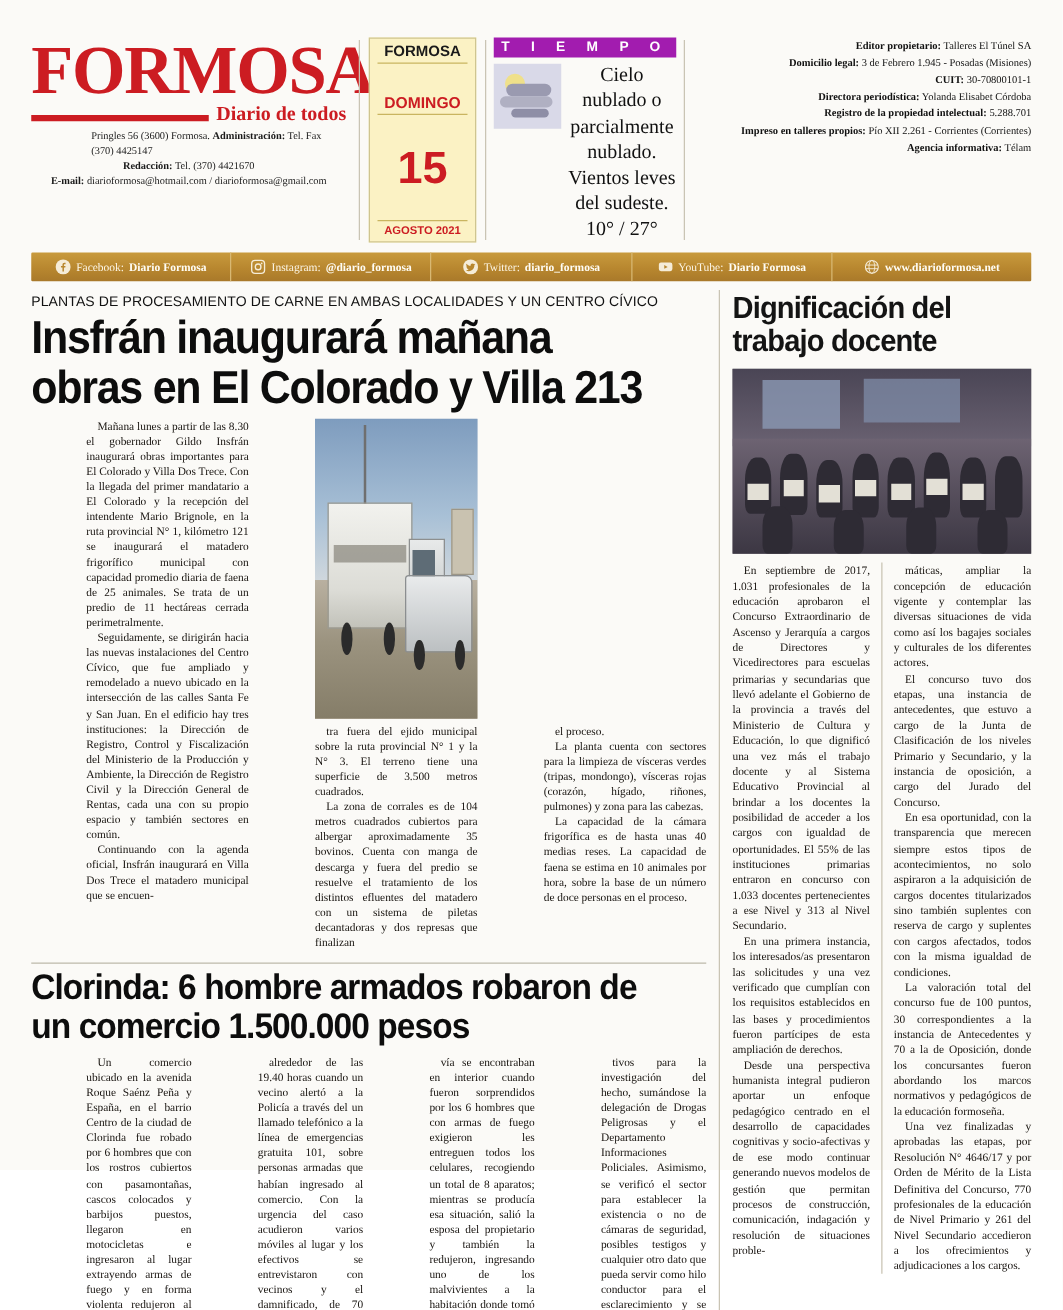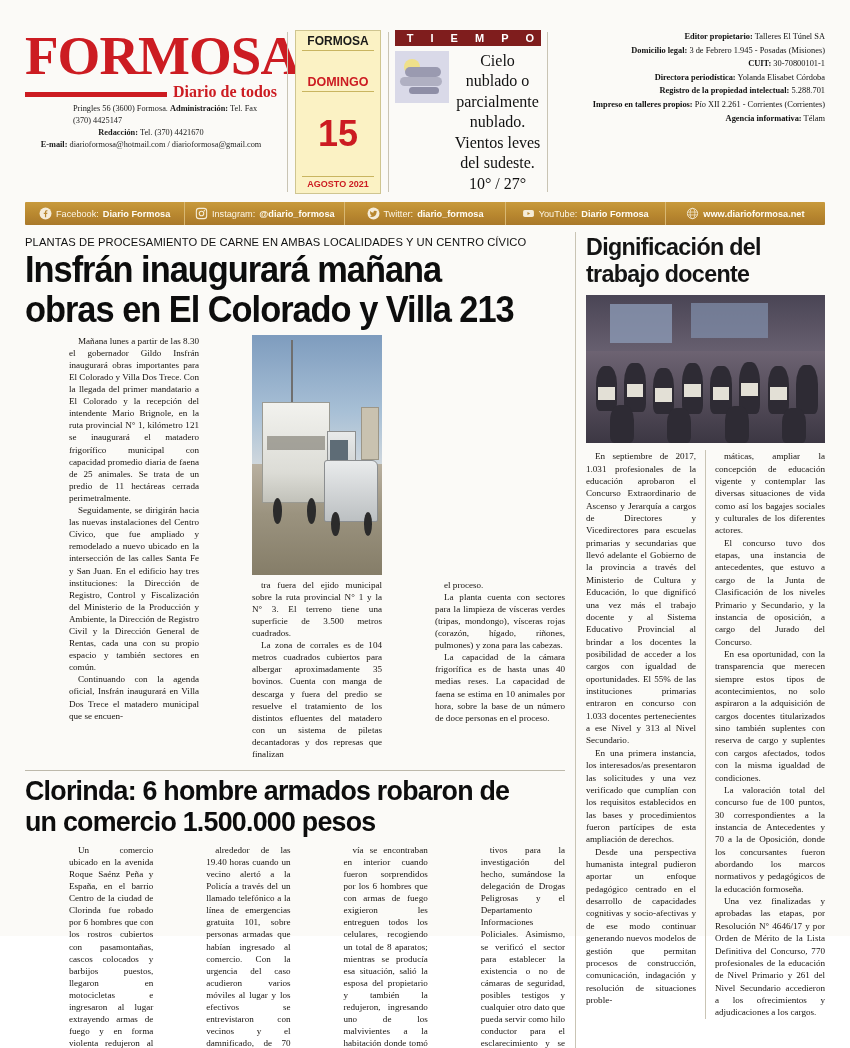--- a/index.html
+++ b/index.html
@@ -90,24 +90,24 @@
     line-height: 1; padding: 2px 0 3px 0;
   }
   .d-year {
     font-family: "Liberation Sans", sans-serif;
     font-weight: bold; font-size: 9px; color: #cc1c22;
     border-top: 1px solid #c9b560; padding-top: 2px; margin: 0 6px;
   }
 
   .mh-weather { width: 158px; flex: none; padding: 0 6px; }
   .w-title {
-    background: #7f1d1d; color: #fff;
+    background: #a21caf; color: #fff;
     font-family: "Liberation Sans", sans-serif;
     font-weight: bold; font-size: 11px;
-    letter-spacing: 7px; text-align: right;
+    letter-spacing: 7px; text-align: left;
     padding: 2px 0 2px 6px; margin-bottom: 5px;
   }
   .w-body { display: flex; align-items: flex-start; gap: 5px; }
   .w-icon {
     width: 54px; height: 52px; flex: none;
     background: #d9d9e8;
     position: relative; overflow: hidden;
   }
   .w-icon .sun { position:absolute; width:16px; height:16px; border-radius:50%;
     background:#efe08a; top:8px; left:9px; }
@@ -132,21 +132,21 @@
   .socialbar {
     margin: 4px 25px 0 25px;
     height: 23px;
     background: linear-gradient(180deg,#c89a3d 0%, #b8872f 55%, #a9792a 100%);
     display: flex; align-items: stretch;
     border-radius: 1px;
   }
   .s-item {
     flex: 1; display: flex; align-items: center; justify-content: center;
     gap: 4px; color: #fdf6e6;
-    font-family: Liberation Sans, sans-serif;
+    font-family: Liberation Serif, serif;
     font-size: 9.2px;
     border-right: 1px solid #d8b873;
     padding: 0 4px;
     white-space: nowrap;
   }
   .s-item:last-child { border-right: none; }
   .s-item b { font-weight: bold; color:#fffdf5; }
   .s-ic { width: 13px; height: 13px; flex: none; display:block; }
 
   

